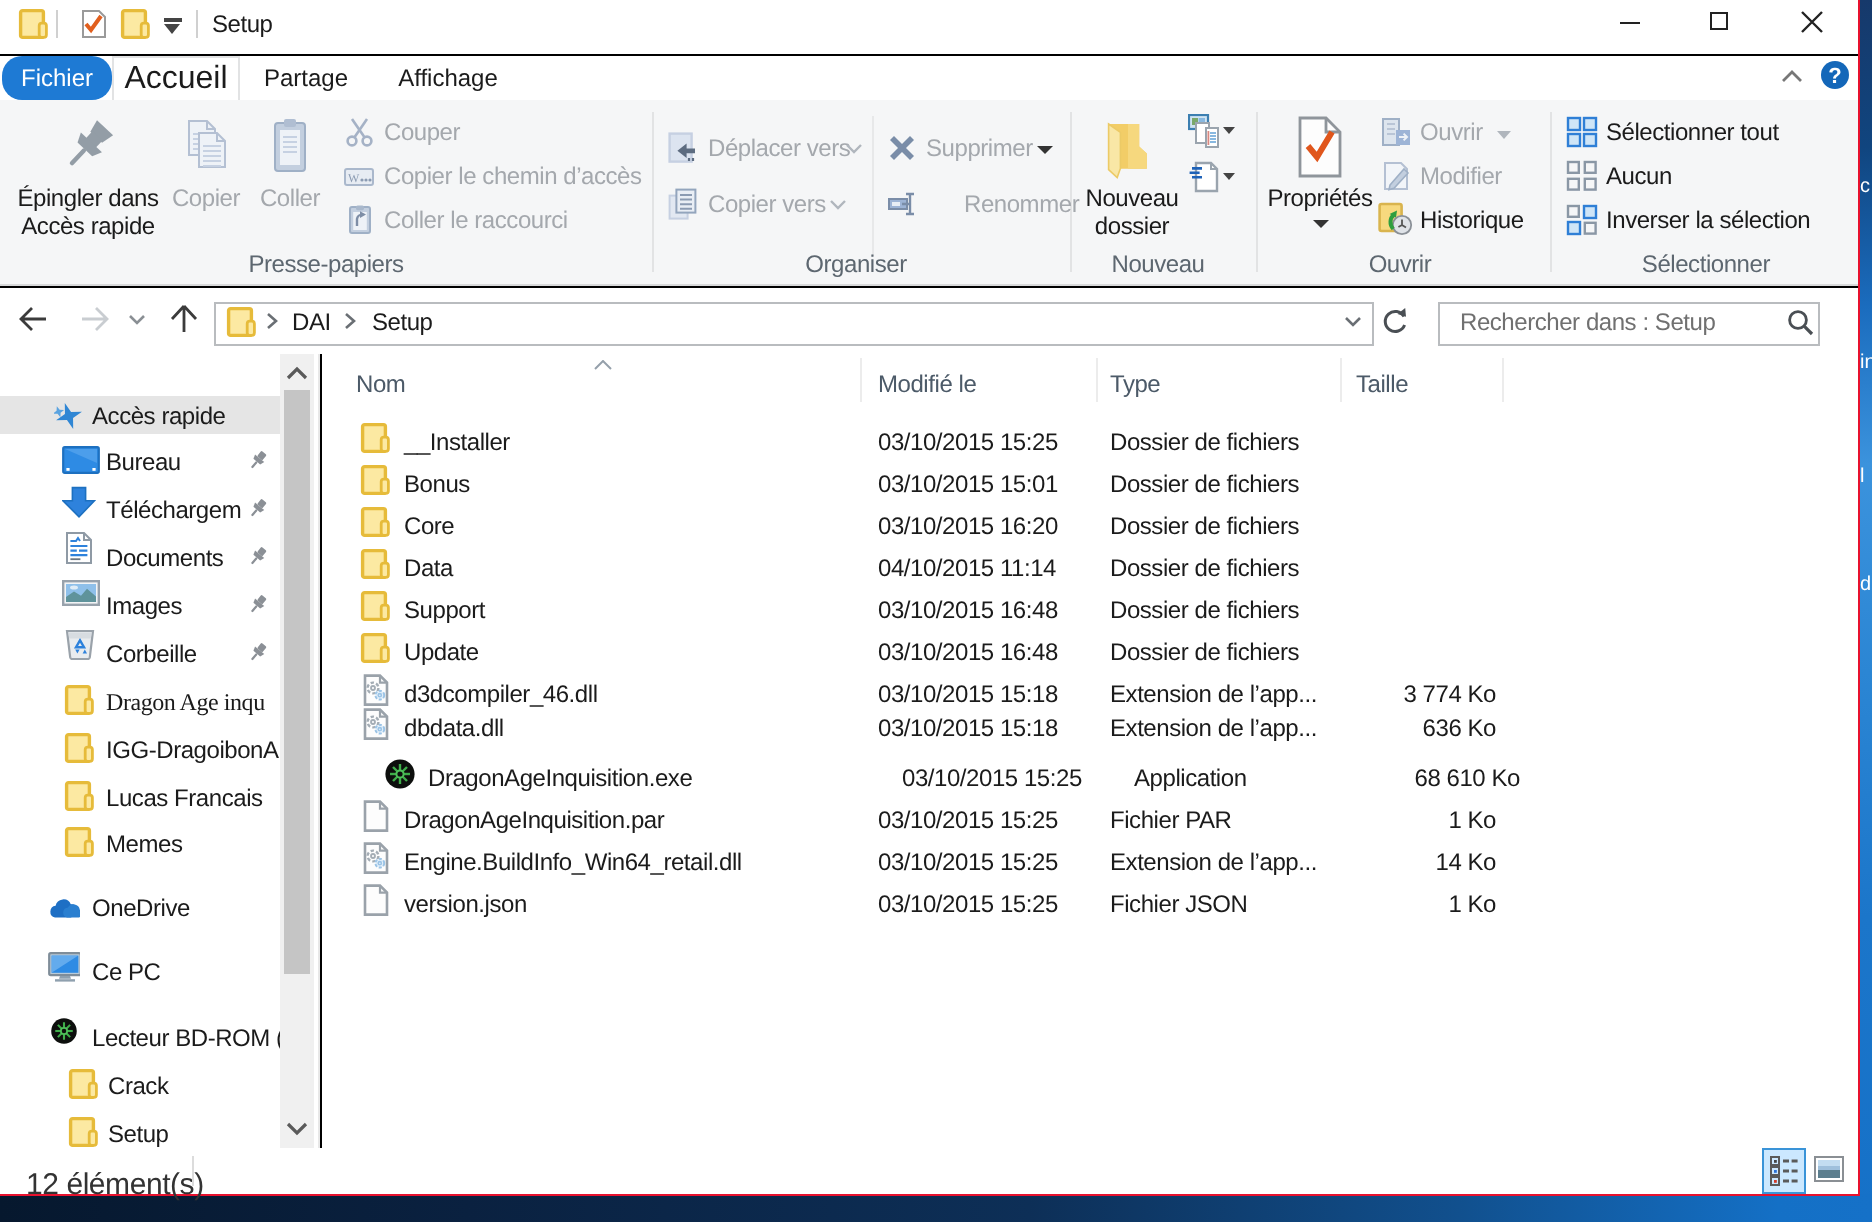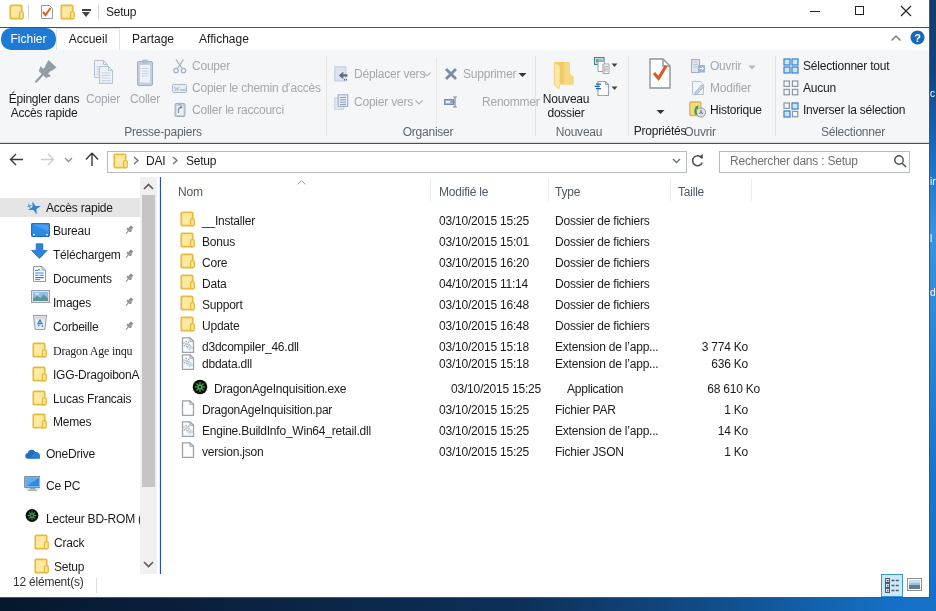--- a/index.html
+++ b/index.html
@@ -23,21 +23,21 @@
 <body>
 
 <div class="abs" style="left:929px; top:0; width:7px; height:611px; background:linear-gradient(180deg,#16396b 0%,#10457f 12%,#1a6cbe 25%,#3b93dd 38%,#2b86d4 55%,#1b76ca 75%,#1571c8 100%);"></div>
 <div class="abs" style="left:0; top:597px; width:936px; height:14px; background:linear-gradient(90deg,#06182e 0%,#0a2140 25%,#0d2f57 55%,#11508e 78%,#1470c6 95%,#1571c8 100%);"></div>
 
 <div class="abs" style="left:930px; top:88px; color:#fff; font-size:10px;">c</div>
 <div class="abs" style="left:930px; top:176px; color:#fff; font-size:10px;">in</div>
 <div class="abs" style="left:930px; top:233px; color:#fff; font-size:10px;">l</div>
 <div class="abs" style="left:930px; top:287px; color:#fff; font-size:10px;">d</div>
 
-<div class="abs" id="win" style="left:0; top:0; width:930px; height:598px; background:#1d4ed8; border-right:1px solid #e8112e; border-bottom:1px solid #e8112e;">
+<div class="abs" id="win" style="left:0; top:0; width:930px; height:598px; background:#000000; border-right:1px solid #e8112e; border-bottom:1px solid #e8112e;">
 
   <div class="abs" style="left:0;top:0;width:929px;height:27px;background:#fff;">
     <svg class="abs" style="left:9px;top:4px;" width="16" height="16" viewBox="0 0 16 16">
         <use href="#folder16"></use>
       </svg>
     <div class="abs" style="left:28px;top:5px;width:1px;height:14px;background:#d0d0d0;"></div>
     <svg class="abs" style="left:39px;top:4px;" width="16" height="16" viewBox="0 0 16 16">
         <use href="#propicon"></use>
       </svg>
     <svg class="abs" style="left:60px;top:4px;" width="16" height="16" viewBox="0 0 16 16">
@@ -50,21 +50,21 @@
 
     <div class="abs" style="left:810px;top:11px;width:10px;height:1px;background:#222;"></div>
     <div class="abs" style="left:855px;top:6px;width:9px;height:9px;border:1px solid #222;"></div>
     <svg class="abs" style="left:900px;top:5px;" width="12" height="12" viewBox="0 0 12 12">
         <path d="M1 1 L11 11 M11 1 L1 11" stroke="#222" stroke-width="1.2"></path>
       </svg>
   </div>
 
   <div class="abs" style="left:0;top:28px;width:929px;height:22px;background:#fff;">
     <div class="abs" style="left:1px;top:0;width:55px;height:22px;background:#1e7ad4;color:#fff;font-size:12px;text-align:center;line-height:22px;border-radius:10px;">Fichier</div>
-    <div class="abs" style="left:56px;top:0;width:64px;height:22px;background:#fff;border:1px solid #e2e3e4;border-bottom:none;color:#1b1b1b;font-size:12px;text-align:center;line-height:21px;">Accueil</div>
+    <div class="abs" style="left:56px;top:0;width:64px;height:22px;background:#fff;border:1px solid #e2e3e4;border-bottom:none;color:#1b1b1b;font-size:16px;text-align:center;line-height:21px;">Accueil</div>
     <div class="abs" style="left:120px;top:0;width:66px;height:22px;color:#1b1b1b;font-size:12px;text-align:center;line-height:22px;">Partage</div>
     <div class="abs" style="left:186px;top:0;width:76px;height:22px;color:#1b1b1b;font-size:12px;text-align:center;line-height:22px;">Affichage</div>
     <svg class="abs" style="left:890px;top:6px;" width="12" height="8" viewBox="0 0 12 8">
         <path d="M1.5 6.5 L6 2 L10.5 6.5" fill="none" stroke="#777" stroke-width="1.4"></path>
       </svg>
     <svg class="abs" style="left:910px;top:2px;" width="15" height="15" viewBox="0 0 15 15">
         <circle cx="7.5" cy="7.5" r="7" fill="#1467b9"></circle>
         <text x="7.5" y="11.5" font-size="11" font-weight="bold" fill="#fff" text-anchor="middle" font-family="Liberation Sans">?</text>
       </svg>
   </div>
@@ -150,21 +150,21 @@
     <svg class="abs" style="left:594px;top:27px;" width="17" height="17" viewBox="0 0 17 17">
           <use href="#ezacc16"></use>
         </svg>
     <svg class="abs" style="left:611px;top:33px;" width="7" height="5" viewBox="0 0 7 5">
           <path d="M0.5 0.5 L3.5 4 L6.5 0.5" fill="#444"></path>
         </svg>
 
     <svg class="abs" style="left:648px;top:5px;" width="24" height="31" viewBox="0 0 24 31">
           <use href="#props28"></use>
         </svg>
-    <div class="t" style="left:620px;top:39px;width:80px;text-align:center;margin-top:32px;">Propriétés</div>
+    <div class="t" style="left:620px;top:39px;width:80px;text-align:center;">Propriétés</div>
     <svg class="abs" style="left:656px;top:56px;" width="9" height="6" viewBox="0 0 9 6">
           <path d="M0.5 1 L4.5 5 L8.5 1" fill="#333"></path>
         </svg>
     <svg class="abs" style="left:690px;top:5px;" width="16" height="16" viewBox="0 0 16 16">
           <use href="#open16"></use>
         </svg>
     <div class="t dis" style="left:710px;top:6px;">Ouvrir</div>
     <svg class="abs" style="left:748px;top:12px;" width="8" height="5" viewBox="0 0 8 5">
           <path d="M0.5 0.5 h7 L4 4.5 z" fill="#b0b6bd"></path>
         </svg>
@@ -438,21 +438,21 @@
           <use href="#page16"></use>
         </svg>
         <span class="nm">version.json</span>
         <span class="dt">03/10/2015 15:25</span>
         <span class="ty">Fichier JSON</span>
         <span class="sz">1 Ko</span>
       </div>
   </div>
 
   <div class="abs" id="status" style="left:0;top:574px;width:929px;height:23px;background:#fff;">
-    <div class="t" style="left:13px;top:1px;font-size:12px;color:#333;">12 élément(s)</div>
+    <div class="t" style="left:13px;top:12px;font-size:15px;color:#333;">12 élément(s)</div>
     <div class="abs" style="left:96px;top:4px;width:1px;height:15px;background:#dcdcdc;"></div>
     <div class="abs" style="left:881px;top:0;width:22px;height:23px;background:#cbe8ff;border:1px solid #3a94d8;"></div>
     <svg class="abs" style="left:885px;top:4px;" width="14" height="15" viewBox="0 0 14 15">
       <rect x="0.5" y="0.5" width="4" height="4" fill="none" stroke="#5a5a5a"></rect>
         <rect x="2" y="2" width="1.4" height="1.4" fill="#444"></rect>
       <rect x="0.5" y="5.5" width="4" height="4" fill="none" stroke="#5a5a5a"></rect>
         <rect x="2" y="7" width="1.4" height="1.4" fill="#2a6fd4"></rect>
       <rect x="0.5" y="10.5" width="4" height="4" fill="none" stroke="#5a5a5a"></rect>
         <rect x="2" y="12" width="1.4" height="1.4" fill="#d03a2a"></rect>
       <g stroke="#5a5a5a" stroke-width="1.4">

